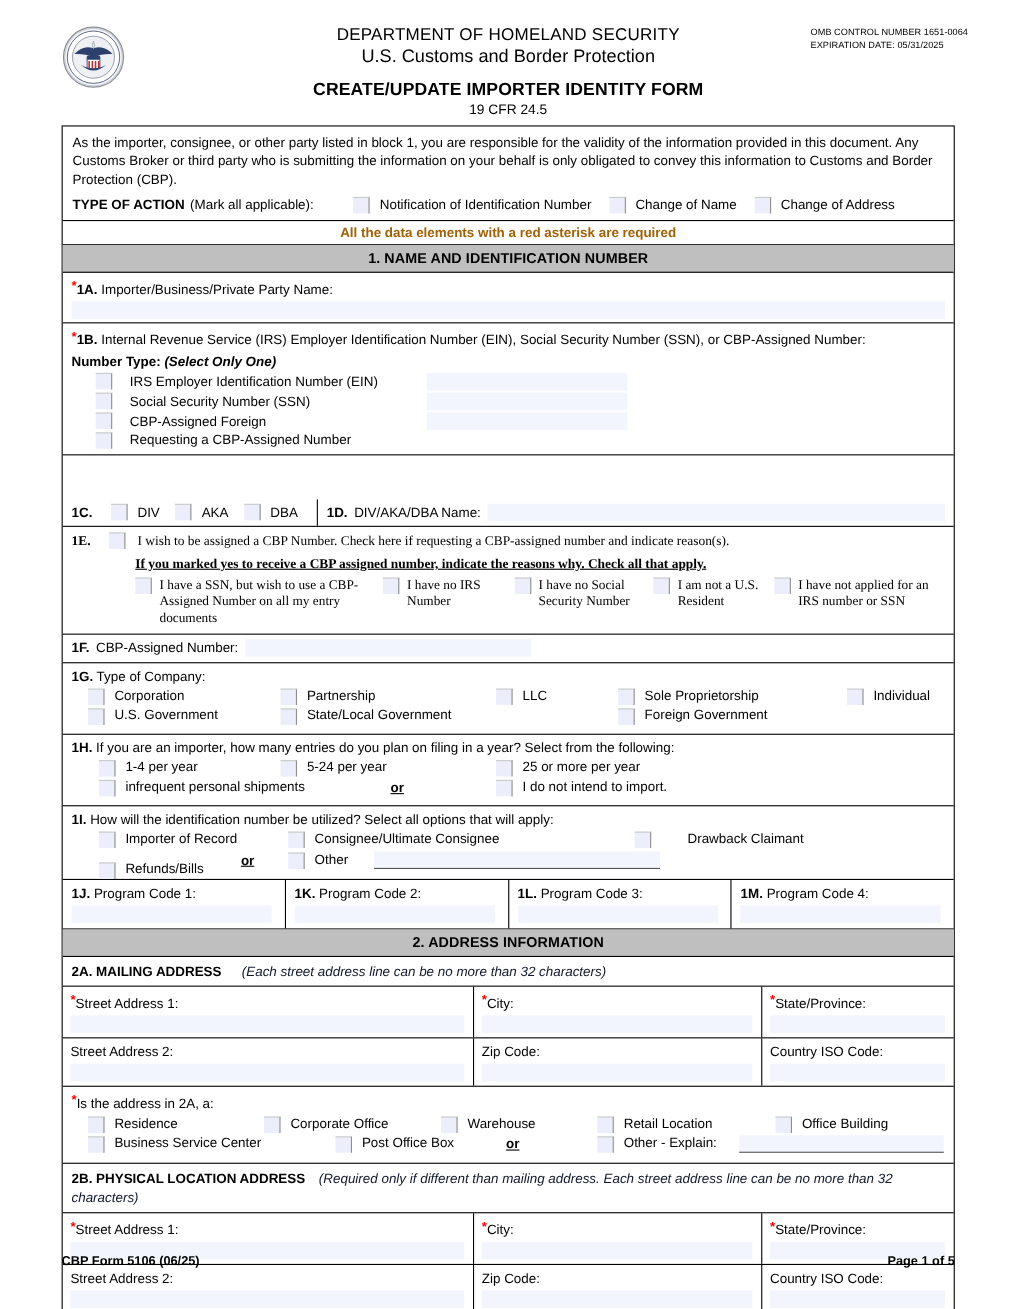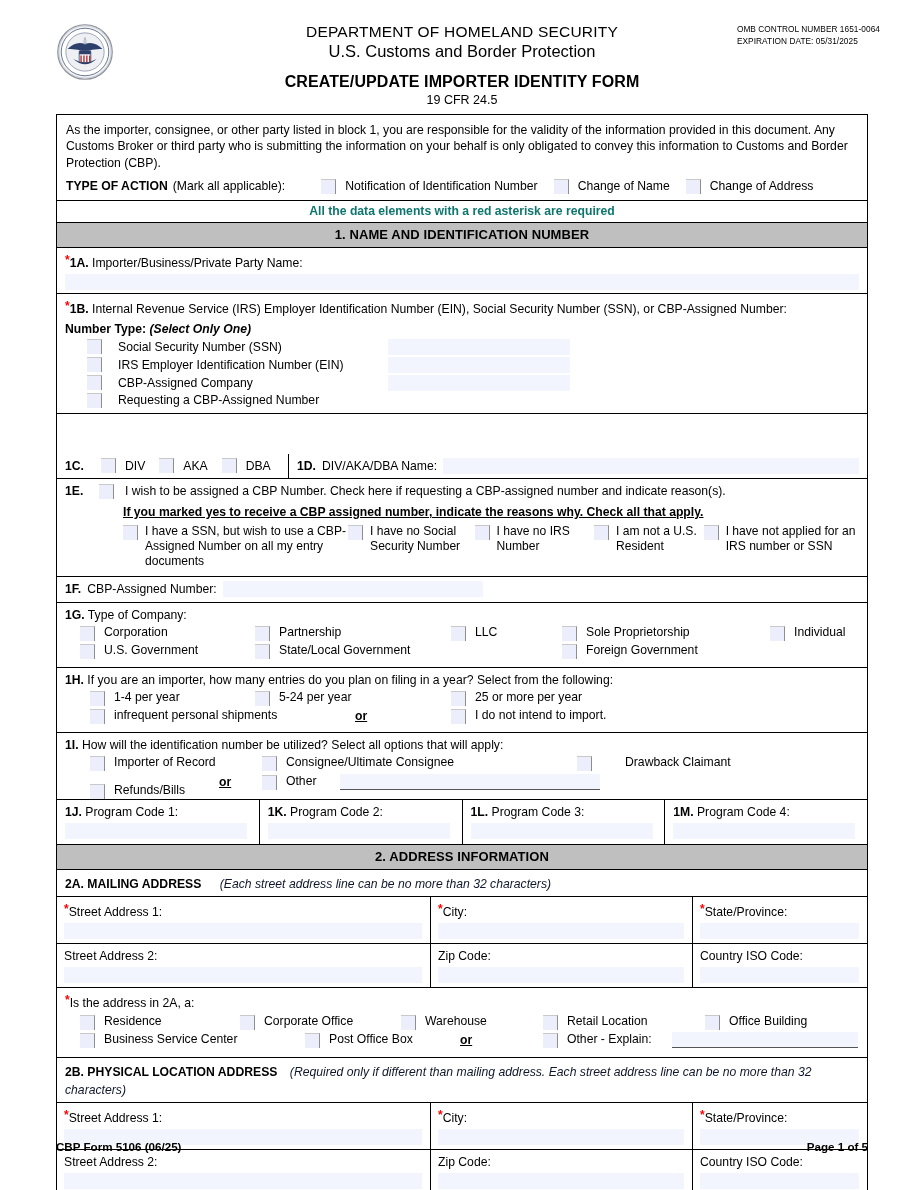--- a/index.html
+++ b/index.html
@@ -90,21 +90,21 @@
   .toa {
     font-size: 12.2px;
     padding: 3px 9px 6px 9px;
     display: flex;
     align-items: center;
     white-space: nowrap;
   }
   .toa b { font-weight: bold; }
   .redline {
     text-align: center;
-    color: #0f766e;
+    color: #a16207;
     font-weight: bold;
     font-size: 12.2px;
     padding: 3px 0 4px 0;
   }
   .section-head {
     background: #bfbfbf;
     text-align: center;
     font-weight: bold;
     font-size: 13px;
     padding: 4px 0 5px 0;
@@ -289,31 +289,31 @@
       <div class="lbl"><span class="req">*</span><b>1A.</b> <span>Importer/Business/Private Party Name:</span></div>
       <div class="fld"></div>
     </div>
 
     <div class="row" style="padding:4px 8px 5px 8px;">
       <div class="lbl"><span class="req">*</span><b>1B.</b> <span>Internal Revenue Service (IRS) Employer Identification Number (EIN), Social Security Number (SSN), or CBP-Assigned Number:</span></div>
       <div class="lbl" style="margin-top:4px;"><b>Number Type:</b> <b class="ital">(Select Only One)</b></div>
 
       <div class="numtype-row">
         <span class="cb"></span>
+        <span class="nt-label">IRS Employer Identification Number (EIN)</span>
+        <span class="fld"></span>
+      </div>
+      <div class="numtype-row">
+        <span class="cb"></span>
         <span class="nt-label">Social Security Number (SSN)</span>
         <span class="fld"></span>
       </div>
       <div class="numtype-row">
         <span class="cb"></span>
-        <span class="nt-label">IRS Employer Identification Number (EIN)</span>
-        <span class="fld"></span>
-      </div>
-      <div class="numtype-row">
-        <span class="cb"></span>
-        <span class="nt-label">CBP-Assigned Company</span>
+        <span class="nt-label">CBP-Assigned Foreign</span>
         <span class="fld"></span>
       </div>
       <div class="numtype-row">
         <span class="cb"></span>
         <span class="nt-label" style="width:auto">Requesting a CBP-Assigned Number</span>
       </div>
     </div>
 
     <div class="row row1c">
       <div class="c1">
@@ -325,40 +325,40 @@
         <span class="cb" style="margin-left:14px"></span>
         <span class="lbl" style="margin-left:9px">DBA</span>
       </div>
       <div class="c2">
         <b class="lbl">1D.</b>
         <span class="lbl">DIV/AKA/DBA Name:</span>
         <span class="fld"></span>
       </div>
     </div>
 
-    <div class="row" style="padding:4px 8px 6px 8px;">
+    <div class="row" style="padding:4px 8px 6px 8px;font-family:Liberation Serif, serif;">
       <div style="display:flex;align-items:flex-start;">
         <b class="lbl" style="width:34px;flex:0 0 auto;">1E.</b>
         <span class="cb" style="margin-top:1px;margin-right:11px;"></span>
         <span class="lbl">I wish to be assigned a CBP Number. Check here if requesting a CBP-assigned number and indicate reason(s).</span>
       </div>
       <div class="lbl uline" style="margin-left:58px;margin-top:5px;">If you marked yes to receive a CBP assigned number, indicate the reasons why. Check all that apply.</div>
 
       <div class="e-opts">
         <div class="eo" style="width:226px">
           <span class="cb"></span>
           <span class="t">I have a SSN, but wish to use a CBP-Assigned Number on all my entry documents</span>
         </div>
+        <div class="eo" style="width:120px">
+          <span class="cb"></span>
+          <span class="t">I have no IRS Number</span>
+        </div>
         <div class="eo" style="width:127px">
           <span class="cb"></span>
           <span class="t">I have no Social Security Number</span>
-        </div>
-        <div class="eo" style="width:120px">
-          <span class="cb"></span>
-          <span class="t">I have no IRS Number</span>
         </div>
         <div class="eo" style="width:110px">
           <span class="cb"></span>
           <span class="t">I am not a U.S. Resident</span>
         </div>
         <div class="eo" style="width:156px">
           <span class="cb"></span>
           <span class="t">I have not applied for an IRS number or SSN</span>
         </div>
       </div>

